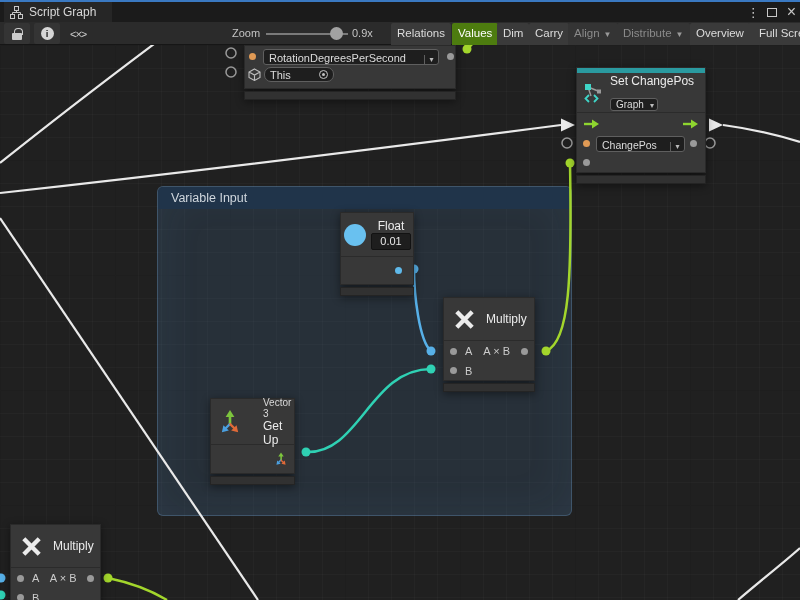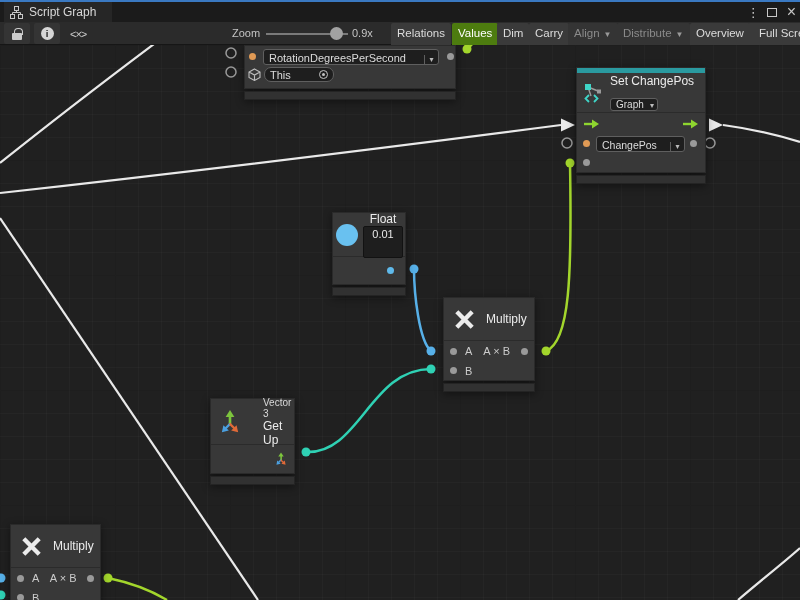--- a/index.html
+++ b/index.html
@@ -119,20 +119,23 @@
   </div>
   <div class="tbtn disabled" style="left:617px">
     <span>Distribute</span><span class="dd">▼</span>
   </div>
   <div class="tbtn" style="left:690px">Overview</div>
   <div class="tbtn" style="left:748px;width:80px">Full Screen</div>
 </div>
 
 <div id="canvas" class="abs">
 
+  <div id="group" class="abs">
+    <div id="group-header">Variable Input</div>
+  </div>
 
   <svg id="wires" class="abs" width="800" height="555">
 
     <path d="M0,118 Q70,62 158,-4" fill="none" stroke-width="2.2" stroke="#e9e9e9"></path>
     <path d="M0,148 C180,128 400,101 561,80" fill="none" stroke-width="2.2" stroke="#e9e9e9"></path>
     <polygon points="561,73.5 561,86.5 575,80" fill="#e9e9e9"></polygon>
     <polygon points="709,73.5 709,86.5 723,80" fill="#e9e9e9"></polygon>
     <path d="M723,80 C752,84 778,90 800,97" fill="none" stroke-width="2.2" stroke="#e9e9e9"></path>
     <path d="M0,173 L258,555" fill="none" stroke-width="2.2" stroke="#e9e9e9"></path>
     <path d="M738,555 C760,536 782,519 800,503" fill="none" stroke-width="2.2" stroke="#e9e9e9"></path>
@@ -220,27 +223,27 @@
         </div>
         <span class="pdot" style="margin-left:auto;margin-right:8px"></span>
       </div>
       <div class="nrow" style="height:19px">
         <span class="pdot" style="margin-left:6px"></span>
       </div>
     </div>
     <div class="nfooter"></div>
   </div>
 
-  <div class="node" style="left:332px;top:167px">
+  <div class="node" style="left:340px;top:167px">
     <div class="nbox" style="width:74px">
       <div class="nhead" style="height:44px;padding:0 3px;gap:5px">
         <span style="width:22px;height:22px;border-radius:50%;background:#69c1f0;flex:none"></span>
         <div style="text-align:center">
           <div class="ntitle">Float</div>
-          <div style="background:#1e1e1e;border:1px solid #121212;border-radius:2px;width:40px;height:32px;color:#e8e8e8;font-size:11px;line-height:15px;text-align:center;margin-top:0">0.01</div>
+          <div style="background:#1e1e1e;border:1px solid #121212;border-radius:2px;width:40px;height:17px;color:#e8e8e8;font-size:11px;line-height:15px;text-align:center;margin-top:0">0.01</div>
         </div>
       </div>
       <div class="nrow" style="height:27px;justify-content:flex-end">
         <span class="pdot blue" style="margin-right:11px"></span>
       </div>
     </div>
     <div class="nfooter"></div>
   </div>
 
   <div class="node" style="left:443px;top:252px">

